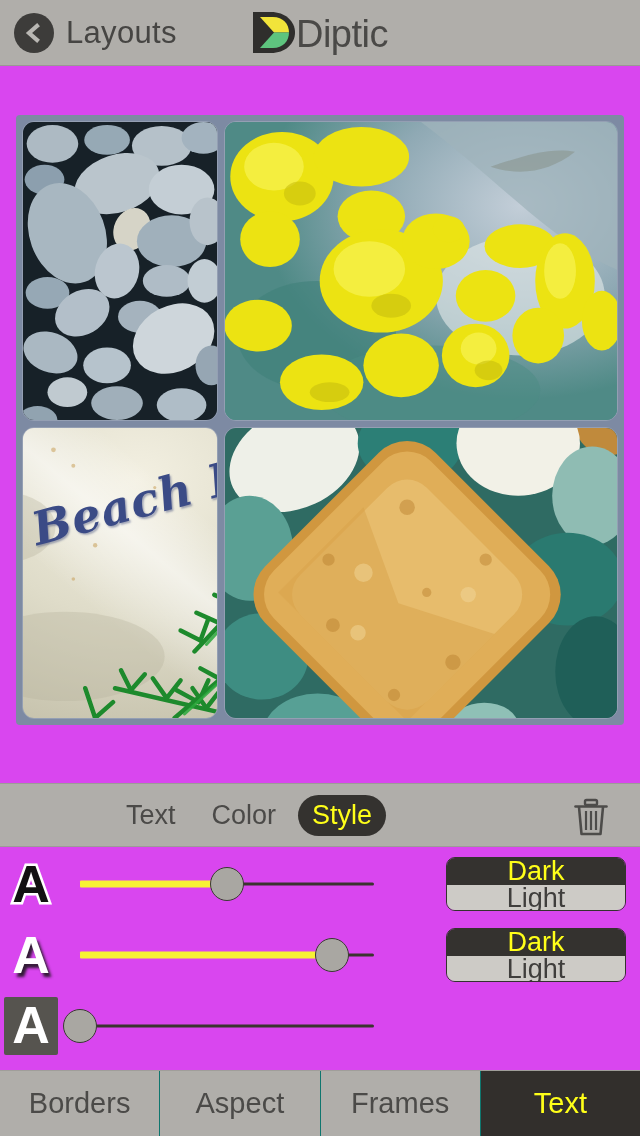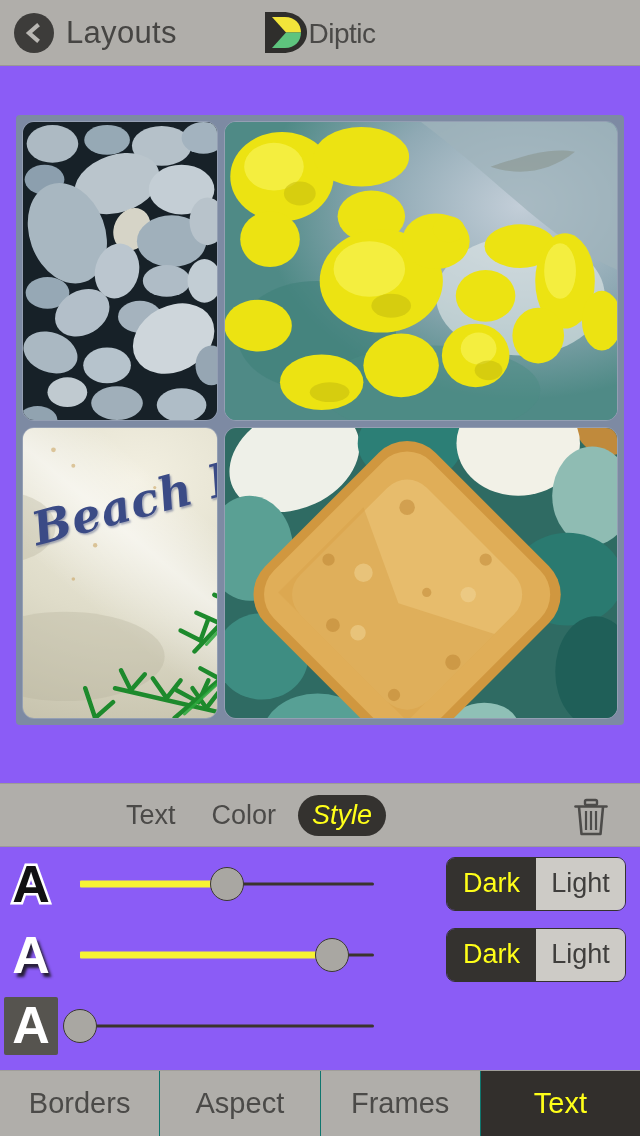--- a/index.html
+++ b/index.html
@@ -2,21 +2,21 @@
 <html><head>
 <meta charset="utf-8">
 <style>
   * { box-sizing: border-box; margin: 0; padding: 0; }
   html, body {
     width: 640px; height: 1136px;
     background: #b6b3ae;
     font-family: "Liberation Sans", sans-serif;
     overflow: hidden;
   }
-  #app { position: relative; width: 640px; height: 1136px; background: #8b5cf6; }
+  #app { position: relative; width: 640px; height: 1136px; background: #d946ef; }
 
   
   .navbar {
     position: absolute; top: 0; left: 0; width: 640px; height: 66px;
     background: #b0aeaa;
     border-bottom: 1px solid #9a9894;
     display: flex; align-items: center;
   }
   .nav-left { display: flex; align-items: center; padding-left: 14px; gap: 12px; }
   .nav-right { display: flex; align-items: center; gap: 12px; position: absolute; right: 14px; }
@@ -29,21 +29,21 @@
   .chev { display:block; }
   .nav-label {
     font-size: 31px; color: #464543; letter-spacing: 0.3px;
     font-family: "Liberation Sans", sans-serif;
   }
   
   .logo-wrap { position: absolute; left: 0; right: 0; display: flex; justify-content: center;
                align-items: center; pointer-events: none; }
   .logo { display: flex; align-items: center; gap: 0px; }
   .logo-d { width: 46px; height: 45px; display: block; }
-  .logo-text { font-size: 28px; color: #4a4947; letter-spacing: -0.5px; line-height: 1;
+  .logo-text { font-size: 38px; color: #4a4947; letter-spacing: -0.5px; line-height: 1;
                font-family: "Liberation Sans", sans-serif; position: relative; top: 1px; left:-1px;}
 
   
   .collage {
     position: absolute; left: 16px; top: 115px;
     width: 608px; height: 610px;
     background: #7d8aa3;
     border-radius: 4px;
     padding: 6px;
     display: grid;
@@ -78,21 +78,21 @@
     background: #b0aeaa;
     border-top: 1px solid #9d9b97;
     border-bottom: 1px solid #9d9b97;
     display: flex; align-items: center;
   }
   .subbar-items { display: flex; align-items: center; gap: 8px; margin-left: 112px; }
   .sub-item {
     font-size: 27px; color: #4b4a48; padding: 7px 14px; border-radius: 22px;
     font-family: "Liberation Sans", sans-serif; line-height: 1;
   }
-  .sub-item.active { background: #34322f; color: #ffff19; font-style: italic; }
+  .sub-item.active { background: #34322f; color: #ffff19; }
   .trash { position: absolute; right: 28px; top: 12px; }
 
   
   .rows { position: absolute; left: 0; top: 848px; width: 640px; }
   .row { position: relative; height: 71px; display: flex; align-items: center; }
   .glyph-box {
     width: 62px; flex: 0 0 62px; display: flex; align-items: center; justify-content: center;
   }
   .gA { font-family: "Liberation Sans", sans-serif; font-weight: bold; font-size: 52px; line-height: 1; }
   
@@ -114,21 +114,21 @@
   }
   .thumb {
     position: absolute; top: 50%; width: 34px; height: 34px; border-radius: 50%;
     background: #a9a7a2; border: 1.5px solid #3b3734;
     transform: translate(-50%, -50%);
   }
 
   .seg {
     position: absolute; right: 14px; top: 50%; transform: translateY(-50%);
     width: 180px; height: 54px; border-radius: 9px; overflow: hidden;
-    display: flex; border: 1px solid #34322f;
+    display: flex; border: 1px solid #34322f; flex-direction: column;
   }
   .seg-btn {
     flex: 1; display: flex; align-items: center; justify-content: center;
     font-size: 27px; font-family: "Liberation Sans", sans-serif; line-height:1;
   }
   .seg-btn.on  { background: #34322f; color: #ffff19; }
   .seg-btn.off { background: #cdcbc6; color: #3f3e3c; }
 
   
   .tabbar {

